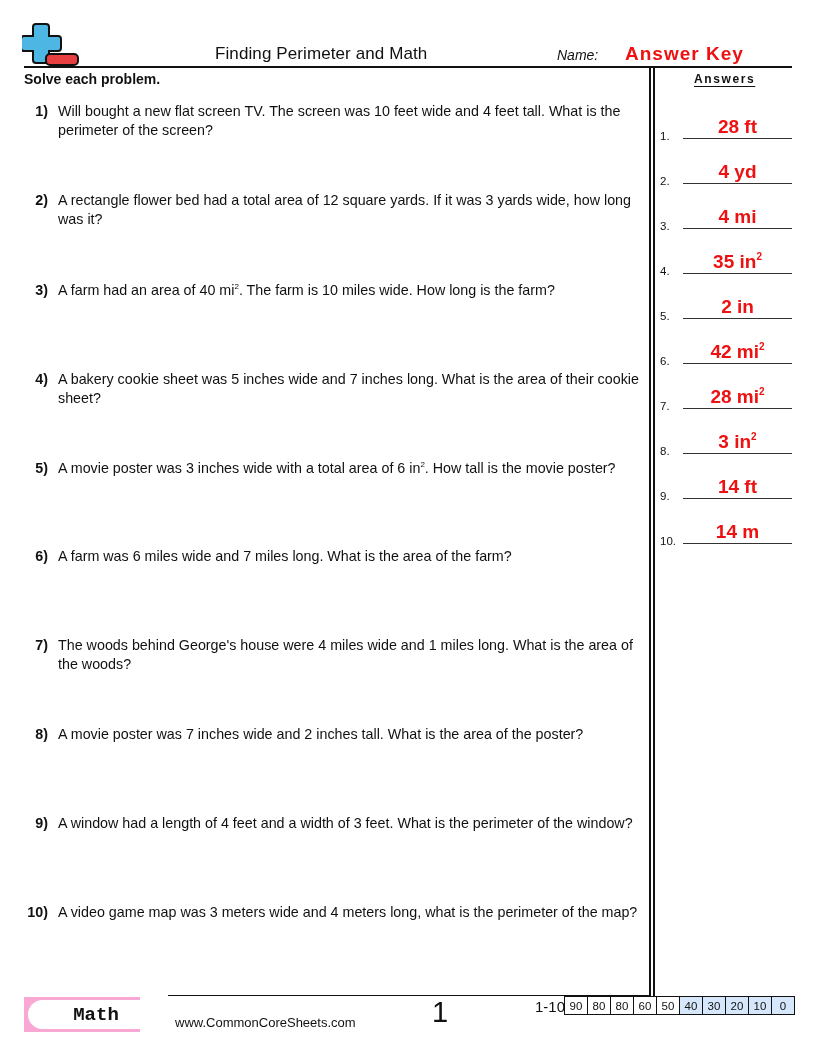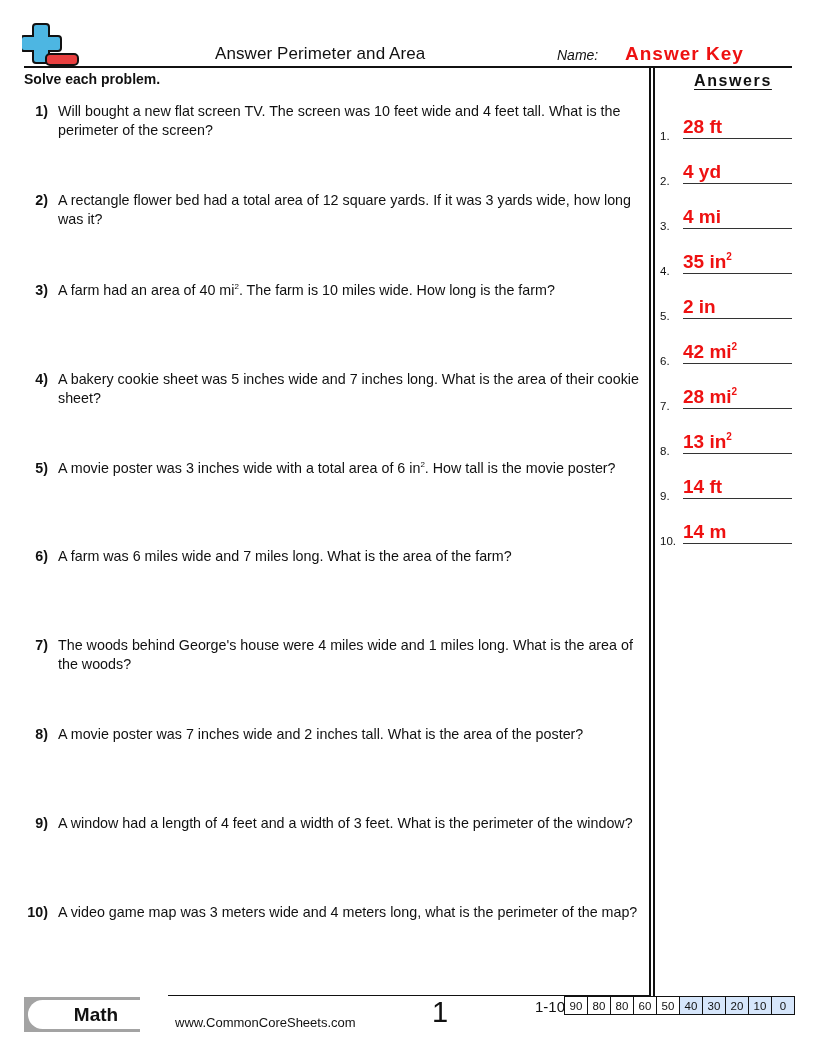--- a/index.html
+++ b/index.html
@@ -9,66 +9,66 @@
     
     .logo { position: absolute; left: 22px; top: 22px; width: 58px; height: 46px; }
 
     .title { position: absolute; left: 215px; top: 44px; font-size: 17px; color: #111; letter-spacing: 0.1px; }
     .name-label { position: absolute; left: 557px; top: 47px; font-size: 14px; color: #111; font-style: italic; }
     .answer-key { position: absolute; left: 625px; top: 43px; font-size: 19px; font-weight: bold; color: #ee1111; letter-spacing: 1px; }
 
     .header-rule { position: absolute; left: 24px; top: 66px; width: 768px; height: 2px; background: #111; }
 
     .instructions { position: absolute; left: 24px; top: 71px; font-size: 14px; font-weight: bold; }
-    .answers-heading { position: absolute; left: 694px; top: 72px; font-size: 16px; font-weight: bold;
+    .answers-heading { position: absolute; left: 694px; top: 72px; font-size: 12px; font-weight: bold;
                        letter-spacing: 1.6px; text-decoration: underline; text-underline-offset: 3px; }
 
     
     .vdiv { position: absolute; top: 68px; height: 928px; width: 2px; background: #111; }
     .vdiv.a { left: 649px; }
     .vdiv.b { left: 653px; }
 
     
     .problem { position: absolute; left: 24px; width: 622px; font-size: 14.3px; line-height: 19px; }
     .problem .num { position: absolute; right: 598px; top: 0; font-weight: bold; text-align: right; white-space: nowrap; }
     .problem .text { position: absolute; left: 34px; top: 0; width: 590px; }
     sup { font-size: 8px; line-height: 0; vertical-align: 6px; }
 
     
     .ans-row { position: absolute; left: 660px; width: 140px; height: 24px; }
     .ans-row .idx { position: absolute; left: 0; bottom: -3px; font-size: 11.5px; color: #111; }
     .ans-row .line { position: absolute; left: 23px; bottom: 0; width: 109px; height: 1px; background: #333; }
-    .ans-row .val { position: absolute; left: 23px; width: 109px; bottom: 1px; 
+    .ans-row .val { position: absolute; left: 23px; width: 109px; bottom: 1px; text-align: center;
                     font-size: 19px; font-weight: bold; color: #ee1111; white-space: nowrap; }
     .ans-row .val sup { font-size: 10px; vertical-align: 8px; }
 
     
     .footer-rule { position: absolute; left: 168px; top: 995px; width: 482px; height: 1px; background: #111; }
-    .math-badge { position: absolute; left: 24px; top: 997px; width: 116px; height: 35px; background: #a3a3a3; }
+    .math-badge { position: absolute; left: 24px; top: 997px; width: 116px; height: 35px; background: #f9a8d4; font-family: Liberation Mono, monospace; }
     .math-pill { position: absolute; left: 4px; top: 3px; width: 136px; height: 29px; background: #fff;
                  border-radius: 15px; display: flex; align-items: center; justify-content: center;
                  font-weight: bold; font-size: 19px; }
     .website { position: absolute; left: 175px; top: 1015px; font-size: 13px; }
     .page-num { position: absolute; left: 432px; top: 996px; font-size: 29px; }
 
     .score-label { position: absolute; left: 535px; top: 998px; font-size: 15px; }
     .score-table { position: absolute; left: 564px; top: 996px; display: flex; border: 1px solid #111; border-right: none; }
     .score-cell { width: 22px; height: 17px; border-right: 1px solid #111; font-size: 11.5px;
                   display: flex; align-items: center; justify-content: center; background: #fff; }
     .score-cell.low { background: #d6e6fb; }
   </style>
 </head>
 <body>
 
 <svg class="logo" viewBox="0 0 58 46">
   <path d="M14 2 h10 a3 3 0 0 1 3 3 v9 h9 a3 3 0 0 1 3 3 v9 a3 3 0 0 1 -3 3 h-9 v9 a3 3 0 0 1 -3 3 h-10 a3 3 0 0 1 -3 -3 v-9 h-9 a3 3 0 0 1 -3 -3 v-9 a3 3 0 0 1 3 -3 h9 v-9 a3 3 0 0 1 3 -3 z" fill="#4db6e2" stroke="#111" stroke-width="2"></path>
   <rect x="24" y="32" width="32" height="11" rx="4" fill="#e84040" stroke="#111" stroke-width="2"></rect>
 </svg>
 
-<div class="title">Answer Perimeter and Area</div>
+<div class="title">Finding Perimeter and Math</div>
 <div class="name-label">Name:</div>
 <div class="answer-key">Answer Key</div>
 
 <div class="header-rule"></div>
 
 <div class="instructions">Solve each problem.</div>
 <div class="answers-heading">Answers</div>
 
 <div class="vdiv a"></div>
 <div class="vdiv b"></div>
@@ -144,21 +144,21 @@
   <span class="val"><span>42 mi</span><sup>2</sup></span>
   <span class="line"></span>
 </div>
 <div class="ans-row" style="top:385px">
   <span class="idx">7.</span>
   <span class="val"><span>28 mi</span><sup>2</sup></span>
   <span class="line"></span>
 </div>
 <div class="ans-row" style="top:430px">
   <span class="idx">8.</span>
-  <span class="val"><span>13 in</span><sup>2</sup></span>
+  <span class="val"><span>3 in</span><sup>2</sup></span>
   <span class="line"></span>
 </div>
 <div class="ans-row" style="top:475px">
   <span class="idx">9.</span>
   <span class="val"><span>14 ft</span><sup></sup></span>
   <span class="line"></span>
 </div>
 <div class="ans-row" style="top:520px">
   <span class="idx">10.</span>
   <span class="val"><span>14 m</span><sup></sup></span>

